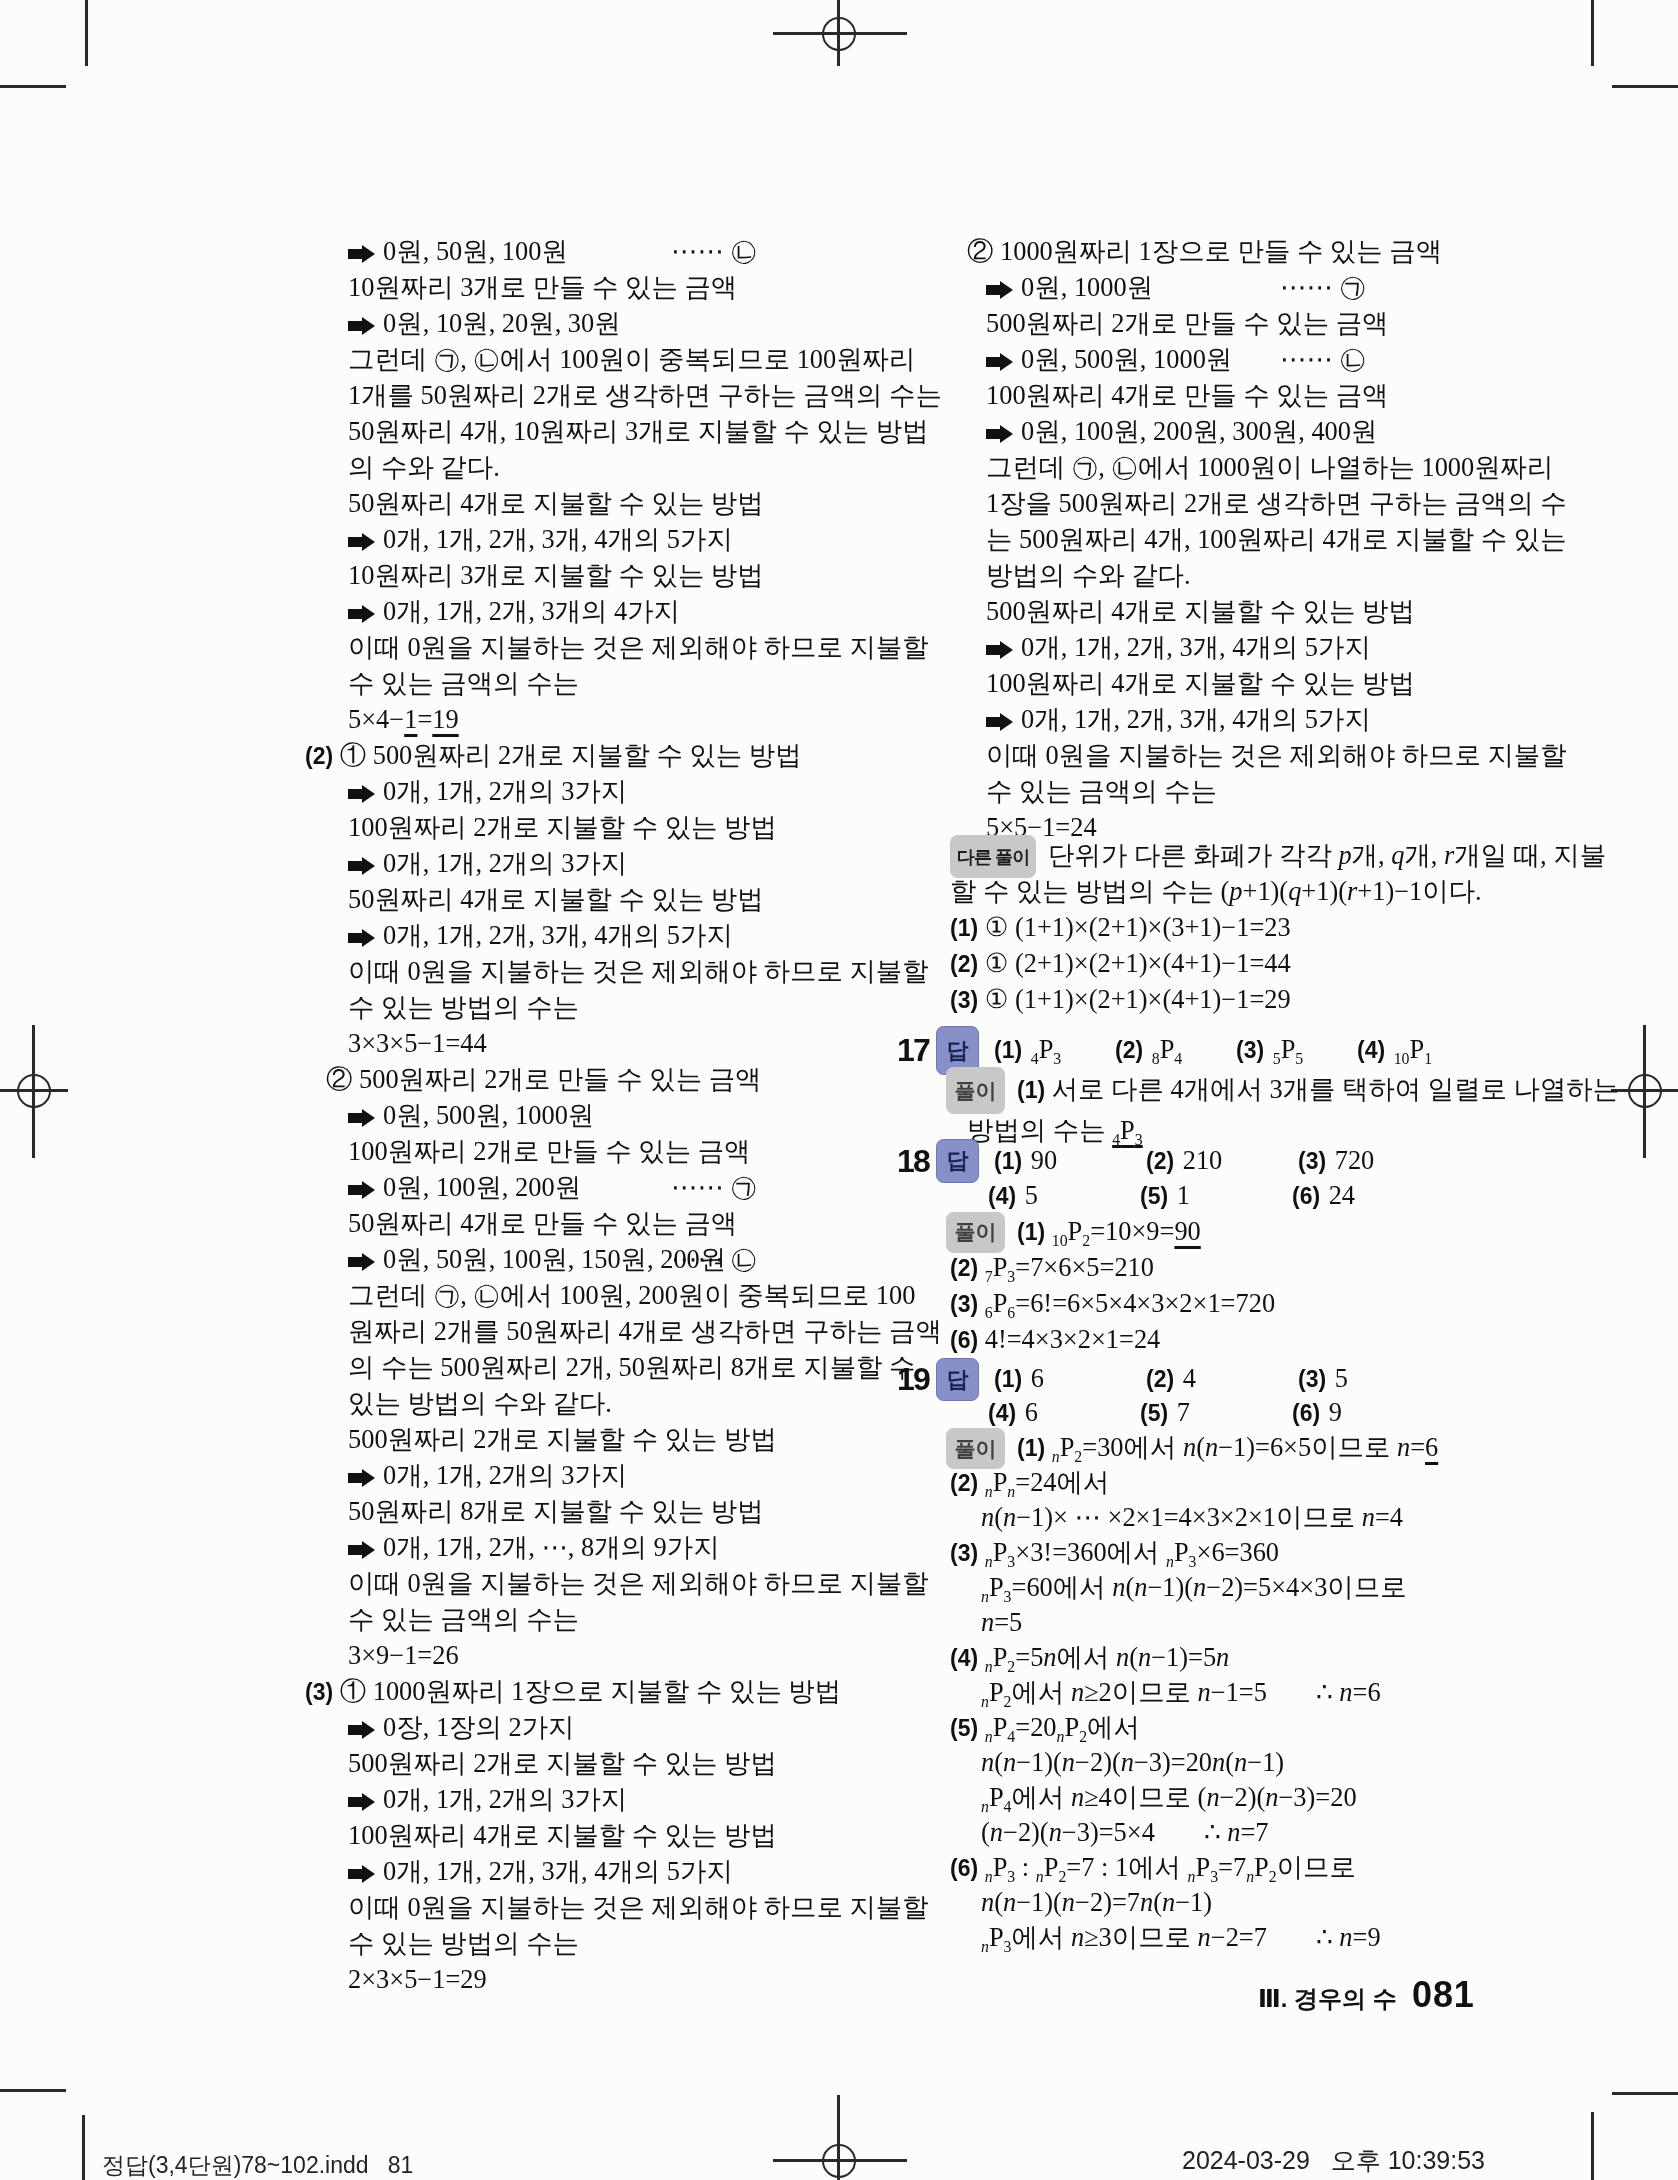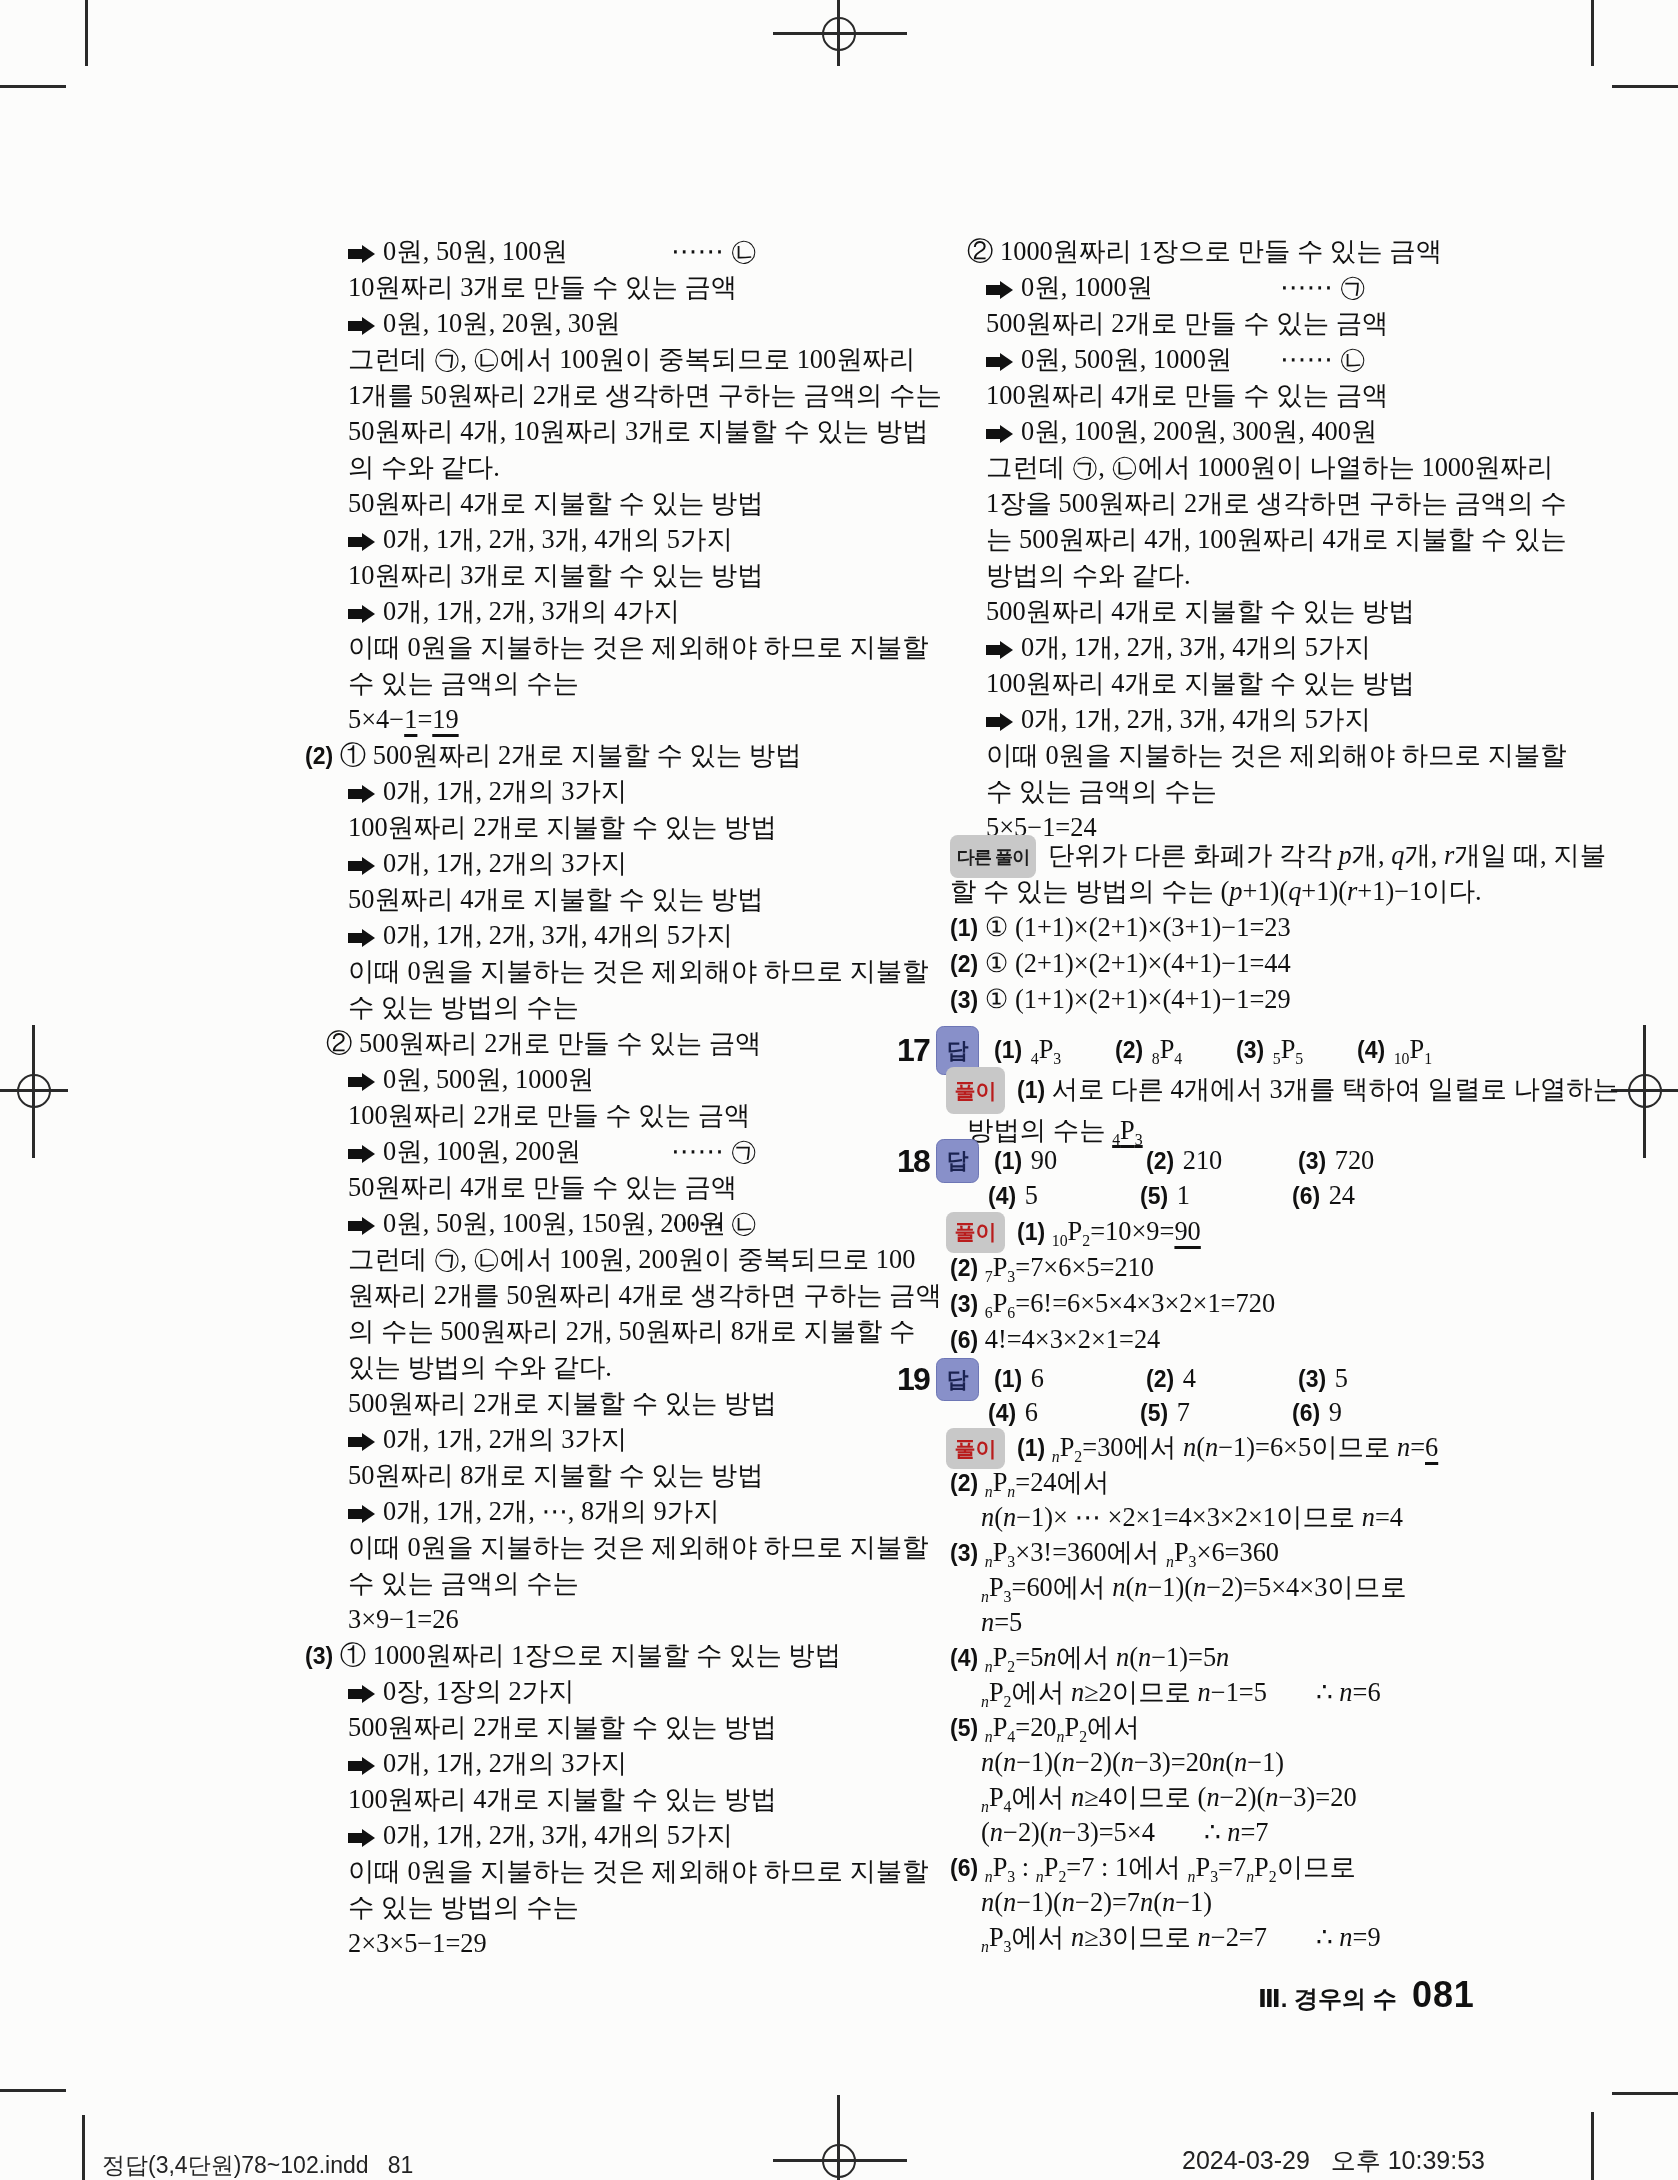--- a/index.html
+++ b/index.html
@@ -27,21 +27,21 @@
   #col-left .tail{position:absolute;left:366px;top:0;}
   #col-right .tail{position:absolute;left:383px;top:0;}
   
   .arrow{display:inline-block;vertical-align:middle;margin-right:8.5px;position:relative;top:-2.6px;}
   .a-rect{display:inline-block;width:13.6px;height:10.2px;background:#111;vertical-align:middle;}
   .a-tri{display:inline-block;width:0;height:0;border-left:13.6px solid #111;border-top:9.4px solid transparent;border-bottom:9.4px solid transparent;vertical-align:middle;}
   
   .badge{display:inline-block;font-family:"Liberation Sans","DejaVu Sans",sans-serif;font-weight:bold;
          border-radius:7.7px;vertical-align:middle;position:relative;top:-1.7px;}
   .b-ans{background:#8890c9;color:#1a2250;font-size:22px;padding:2.6px 9.4px;border:1.7px solid #6d76b5;}
-  .b-sol{background:#c8c8c8;color:#b91c1c;font-size:21px;padding:2.6px 8.5px;}
+  .b-sol{background:#c8c8c8;color:#404040;font-size:21px;padding:2.6px 8.5px;}
   .b-alt{background:#c8c8c8;color:#1d1d1d;font-size:18px;padding:3.4px 6.8px;letter-spacing:-0.9px;text-align:center;}
   .badge + .tx{margin-left:12px;margin-top:8px;}
   .prow{white-space:nowrap;position:relative;font-size:26.4px;}
   .pnum{display:inline-block;width:39px;font-family:"Liberation Sans","DejaVu Sans",sans-serif;
         font-weight:bold;font-size:32px;vertical-align:middle;letter-spacing:-1.7px;position:relative;top:-1.7px;}
   .pnum + .badge{margin-right:15.3px;}
   .aitem{display:inline-block;}
   .alabel{font-family:"Liberation Sans","DejaVu Sans",sans-serif;font-weight:bold;font-size:23px;margin-right:8.5px;}
   b.lb{font-family:"Liberation Sans","DejaVu Sans",sans-serif;font-weight:bold;font-size:23px;}
   sub{font-size:0.6em;line-height:0;}
@@ -112,20 +112,21 @@
     <div class="tline l2"><span class="tx">수 있는 금액의 수는</span></div>
     <div class="tline l2"><span class="tx">5×4−<span class="ans-underline">1</span>=<span class="ans-underline">19</span></span></div>
     <div class="tline l0"><span class="tx"><b class="lb">(2)</b> ① 500원짜리 2개로 지불할 수 있는 방법</span></div>
     <div class="tline l2"><span class="arrow"><span class="a-rect"></span><span class="a-tri"></span></span><span class="tx">0개, 1개, 2개의 3가지</span></div>
     <div class="tline l2"><span class="tx">100원짜리 2개로 지불할 수 있는 방법</span></div>
     <div class="tline l2"><span class="arrow"><span class="a-rect"></span><span class="a-tri"></span></span><span class="tx">0개, 1개, 2개의 3가지</span></div>
     <div class="tline l2"><span class="tx">50원짜리 4개로 지불할 수 있는 방법</span></div>
     <div class="tline l2"><span class="arrow"><span class="a-rect"></span><span class="a-tri"></span></span><span class="tx">0개, 1개, 2개, 3개, 4개의 5가지</span></div>
     <div class="tline l2"><span class="tx">이때 0원을 지불하는 것은 제외해야 하므로 지불할</span></div>
     <div class="tline l2"><span class="tx">수 있는 방법의 수는</span></div>
+    <div class="tline l2"><span class="tx">3×3×5−1=44</span></div>
     <div class="tline l1"><span class="tx">② 500원짜리 2개로 만들 수 있는 금액</span></div>
     <div class="tline l2"><span class="arrow"><span class="a-rect"></span><span class="a-tri"></span></span><span class="tx">0원, 500원, 1000원</span></div>
     <div class="tline l2"><span class="tx">100원짜리 2개로 만들 수 있는 금액</span></div>
     <div class="tline l2"><span class="arrow"><span class="a-rect"></span><span class="a-tri"></span></span><span class="tx">0원, 100원, 200원</span><span class="tail">⋯⋯ ㉠</span></div>
     <div class="tline l2"><span class="tx">50원짜리 4개로 만들 수 있는 금액</span></div>
     <div class="tline l2"><span class="arrow"><span class="a-rect"></span><span class="a-tri"></span></span><span class="tx">0원, 50원, 100원, 150원, 200원</span><span class="tail">⋯⋯ ㉡</span></div>
     <div class="tline l2"><span class="tx">그런데 ㉠, ㉡에서 100원, 200원이 중복되므로 100</span></div>
     <div class="tline l2"><span class="tx">원짜리 2개를 50원짜리 4개로 생각하면 구하는 금액</span></div>
     <div class="tline l2"><span class="tx">의 수는 500원짜리 2개, 50원짜리 8개로 지불할 수</span></div>
     <div class="tline l2"><span class="tx">있는 방법의 수와 같다.</span></div>

